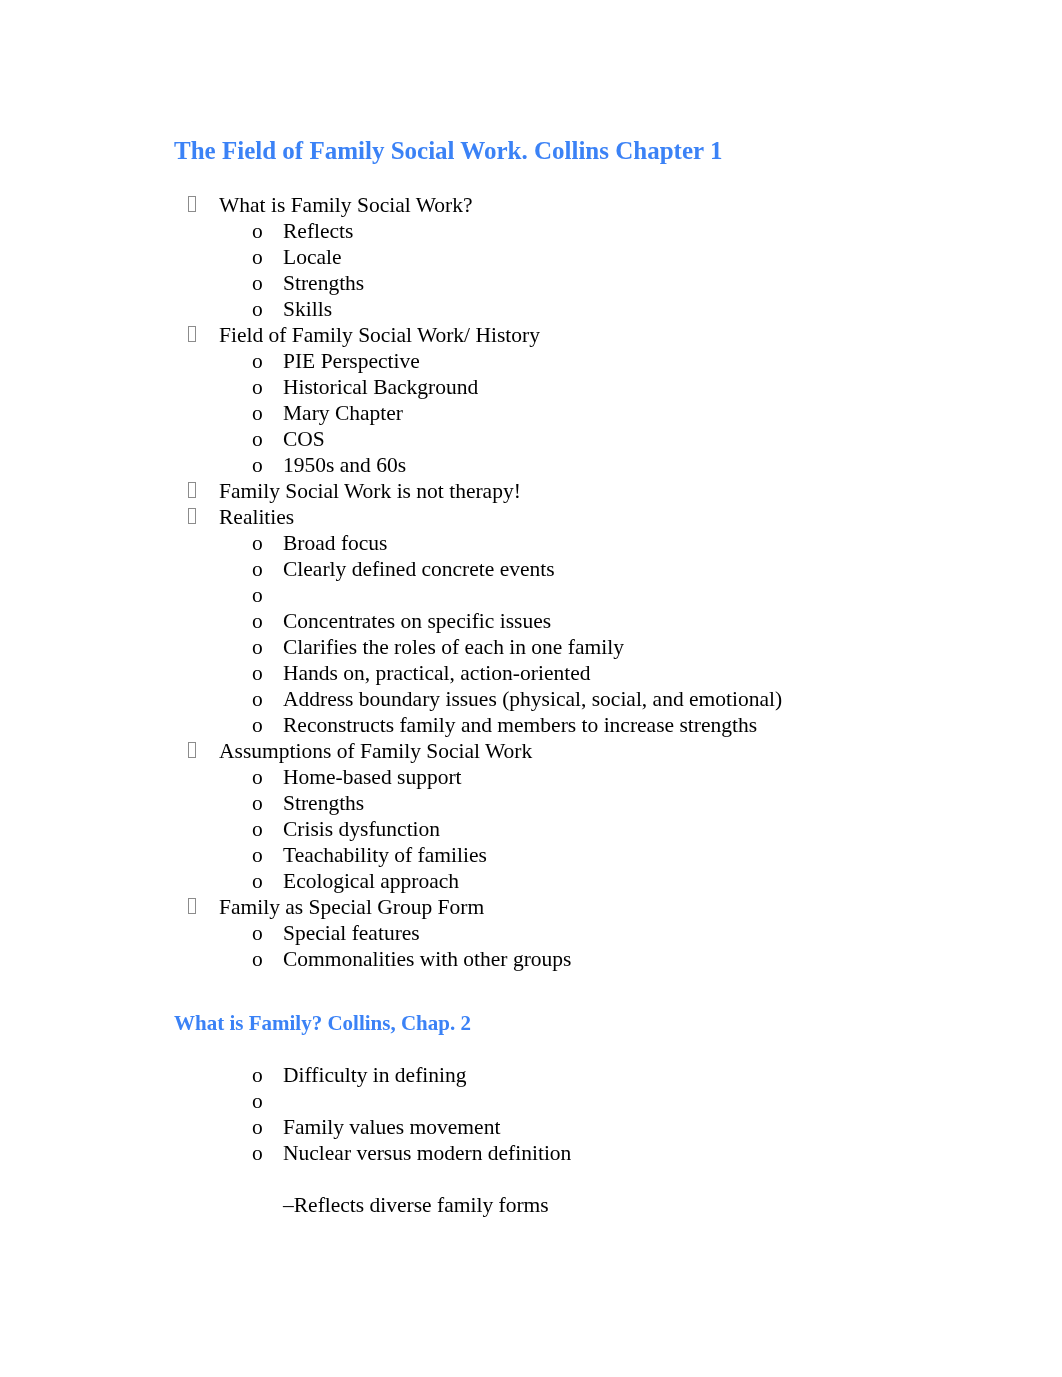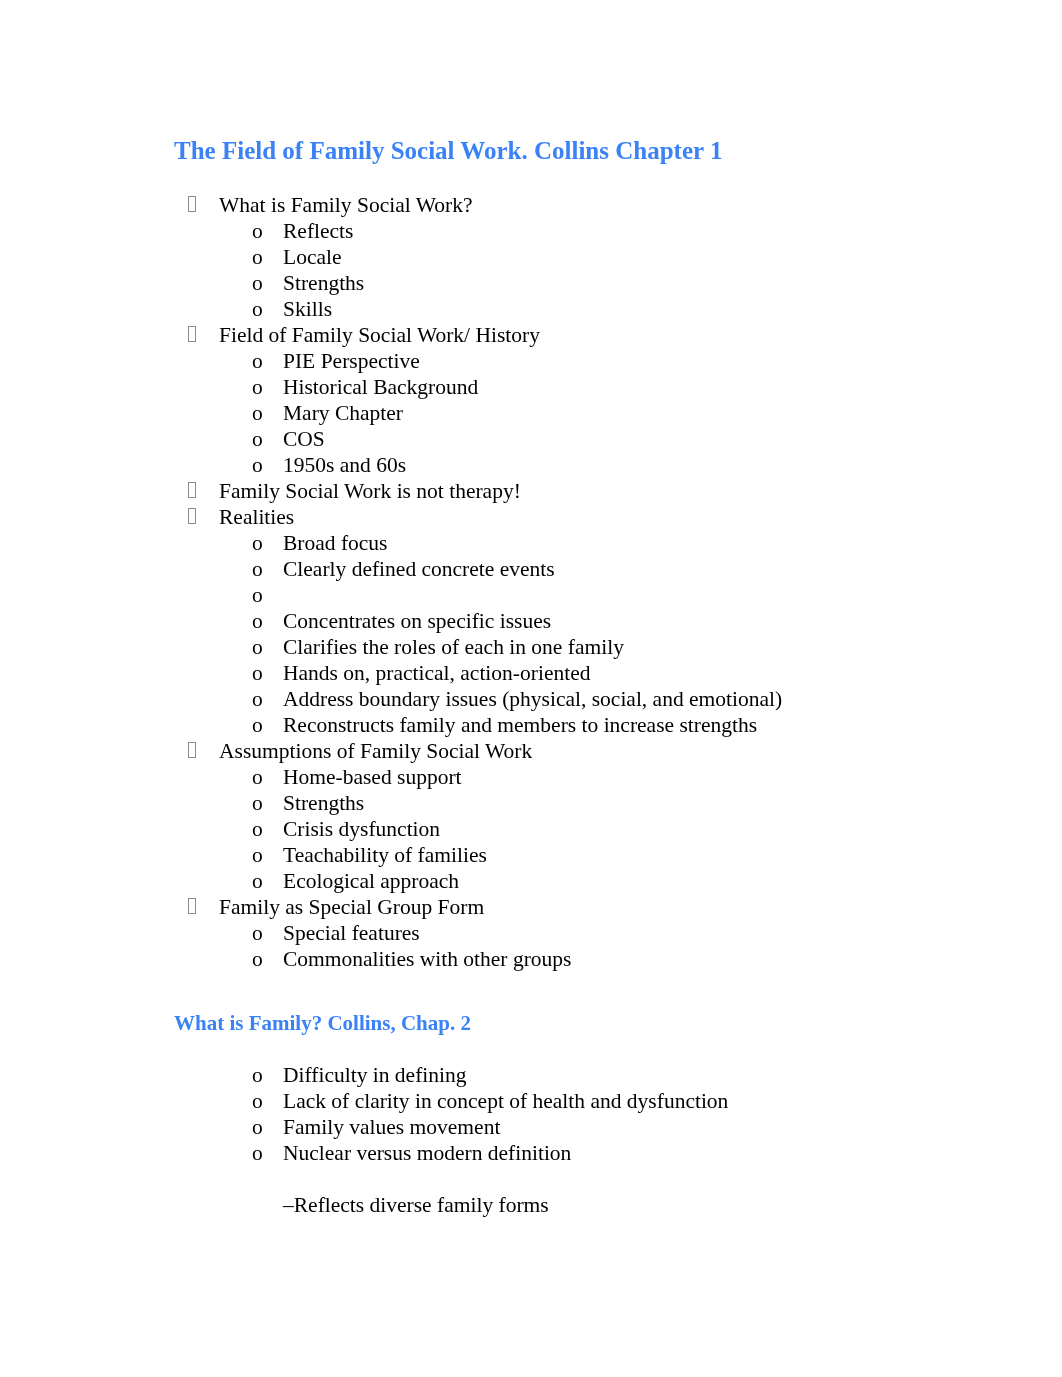--- a/index.html
+++ b/index.html
@@ -251,21 +251,20 @@
     <h1 class="doc-heading heading-2">What is Family? Collins, Chap. 2</h1>
 
     <ul class="outline">
       <ul class="lvl2-list">
         <li class="lvl2-item">
           <span class="marker-o">o</span>
           <span>Difficulty in defining</span>
         </li>
         <li class="lvl2-item">
           <span class="marker-o">o</span>
-          <span>Lack of clarity in concept of health and dysfunction</span>
         </li>
         <li class="lvl2-item">
           <span class="marker-o">o</span>
           <span>Family values movement</span>
         </li>
         <li class="lvl2-item">
           <span class="marker-o">o</span>
           <span>Nuclear versus modern definition</span>
         </li>
       </ul>

